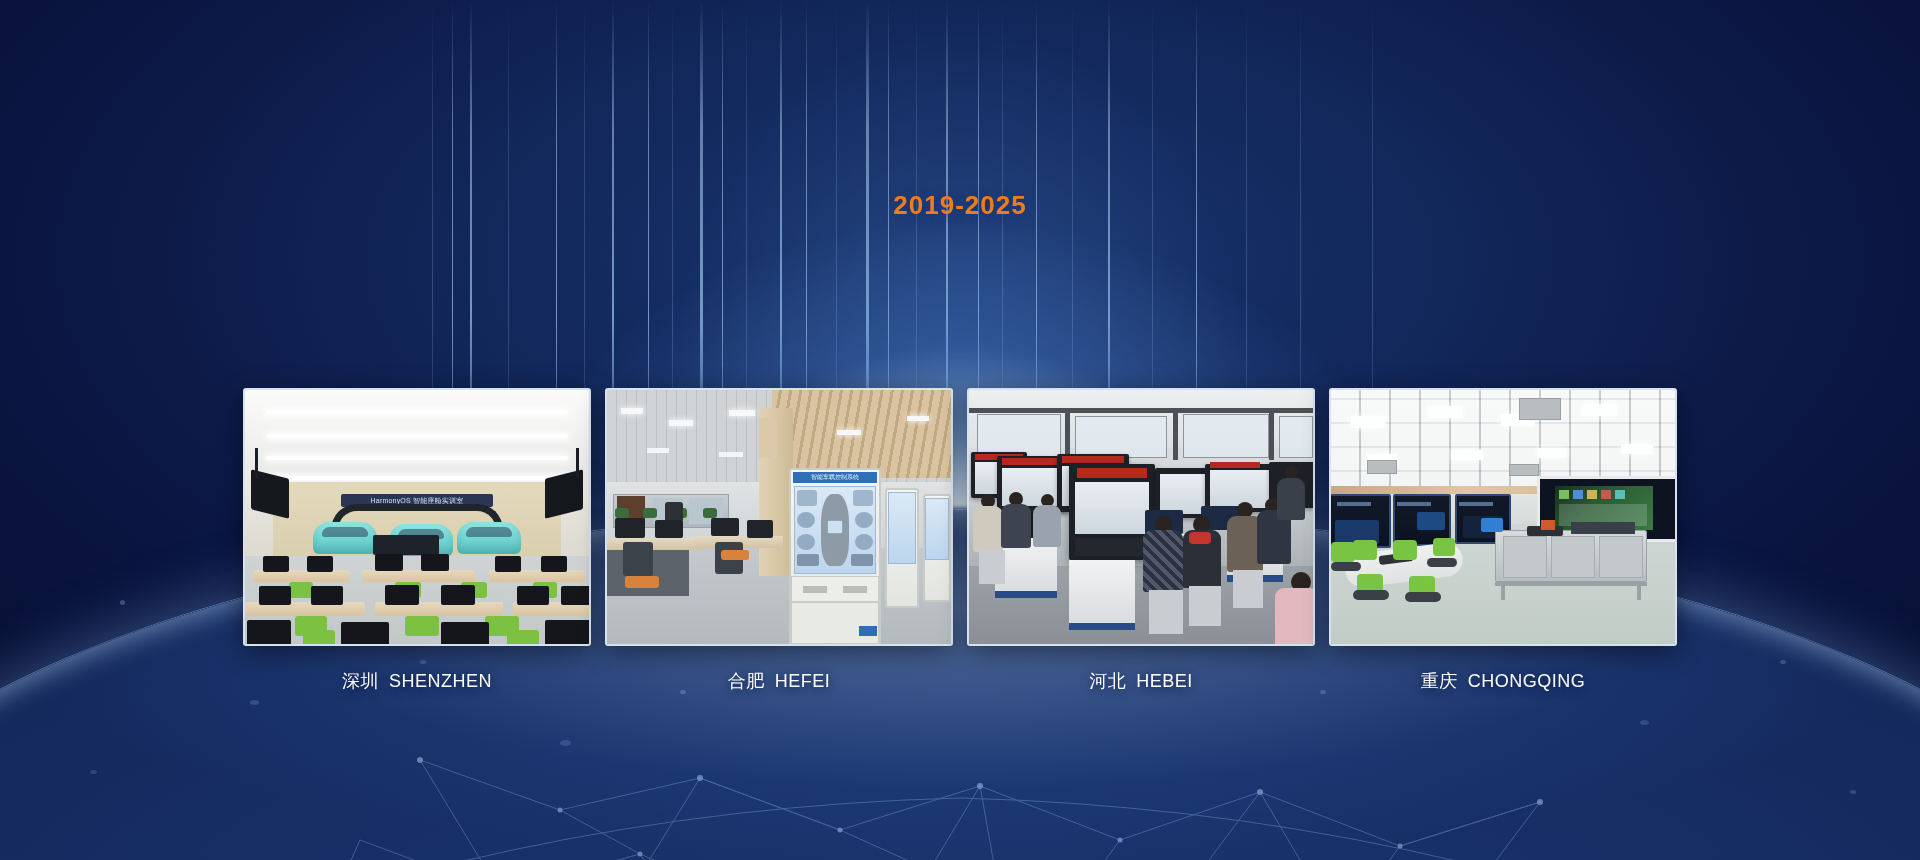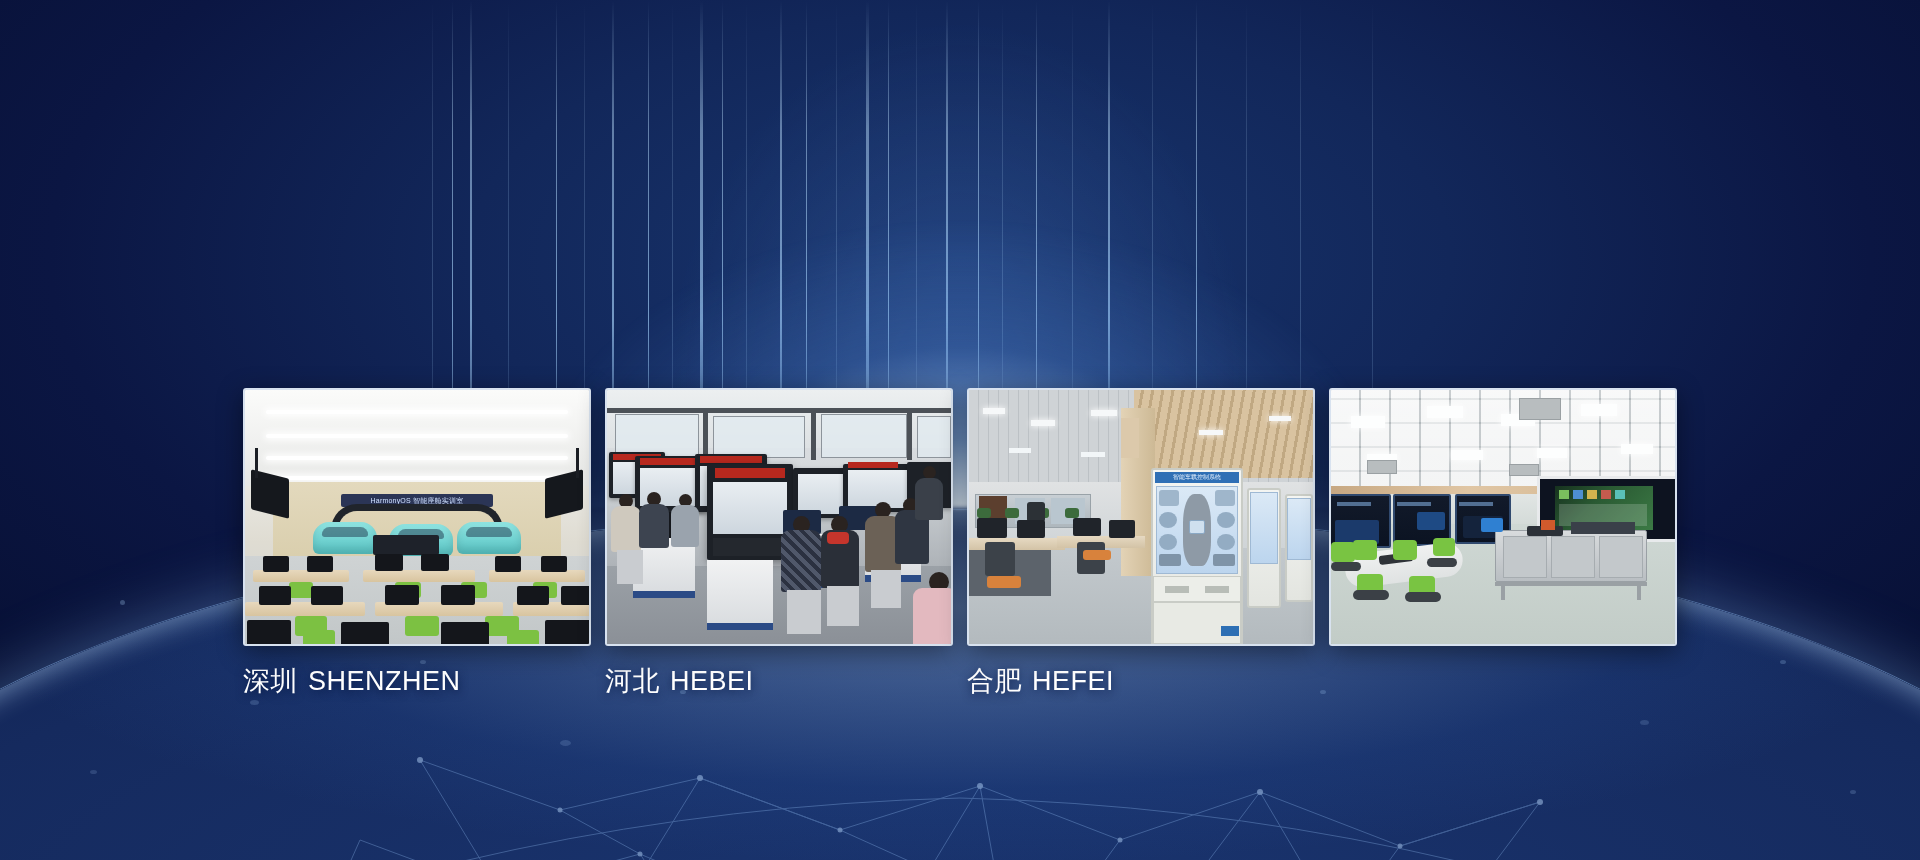--- a/index.html
+++ b/index.html
@@ -47,21 +47,21 @@
   .subtitle { margin-top:22px; font-size:26px; font-weight:bold; letter-spacing:1px; color:#ec7d1c;
     text-shadow:0 2px 12px rgba(20,50,120,.8); }
 
   
   .gallery { position:absolute; left:50%; top:388px; transform:translateX(-50%);
     width:1434px; display:flex; justify-content:space-between; }
   .card { width:348px; }
   .photo { position:relative; width:348px; height:258px; border:2px solid rgba(232,242,255,.92);
     border-radius:3px; overflow:hidden; background:#20293a;
     box-shadow:0 6px 26px rgba(0,0,0,.45); }
-  .caption { margin-top:17px; color:#ffffff; font-size:27px; letter-spacing:.5px;
+  .caption { margin-top:23px; text-align:center; color:#ffffff; font-size:18px; letter-spacing:.5px;
     text-shadow:0 2px 10px rgba(5,20,60,.9); }
   .caption .en { margin-left:10px; }
 
   
   .scene { position:absolute; inset:0; }
   .abs { position:absolute; }
 
   
   .p1 { background:linear-gradient(#f2f3f2 0%, #e9e8e2 38%, #dfdcd2 60%, #cfd2d2 100%); }
   .p1 .ceil { left:0; right:0; top:0; height:96px; background:linear-gradient(#fbfbfa,#e7e8e6); }
@@ -229,20 +229,21 @@
     <div class="dot" style="left:1150px; top:640px; width:8px; height:5px; opacity:.35;"></div>
     <div class="dot" style="left:1320px; top:690px; width:6px; height:4px; opacity:.4;"></div>
     <div class="dot" style="left:1480px; top:610px; width:5px; height:5px; opacity:.5;"></div>
     <div class="dot" style="left:1640px; top:720px; width:9px; height:5px; opacity:.3;"></div>
     <div class="dot" style="left:1780px; top:660px; width:6px; height:4px; opacity:.4;"></div>
     <div class="dot" style="left:90px;  top:770px; width:7px; height:4px; opacity:.3;"></div>
     <div class="dot" style="left:1850px; top:790px; width:6px; height:4px; opacity:.35;"></div>
   </div>
 
   <div class="title-block">
+    <div class="subtitle">2019-2025</div>
   </div>
 
   <div class="gallery">
 
     <div class="card">
       <div class="photo">
         <div class="scene p1">
           <div class="abs ceil"></div>
           <div class="abs tube" style="top:20px;"></div>
           <div class="abs tube" style="top:44px;"></div>
@@ -293,102 +294,20 @@
           <div class="abs chair" style="left:262px; top:240px; width:32px; height:18px;"></div>
         </div>
       </div>
       <div class="caption">
         <span>深圳</span><span class="en">SHENZHEN</span>
       </div>
     </div>
 
     <div class="card">
       <div class="photo">
-        <div class="scene p2">
-          <div class="abs ceil"></div>
-          <div class="abs beam" style="top:18px;"></div>
-          <div class="abs" style="left:96px; top:18px; width:5px; height:52px; background:#4c5157;"></div>
-          <div class="abs" style="left:204px; top:18px; width:5px; height:52px; background:#4c5157;"></div>
-          <div class="abs" style="left:300px; top:18px; width:5px; height:52px; background:#4c5157;"></div>
-          <div class="abs glass" style="left:8px;   top:24px; width:84px; height:44px;"></div>
-          <div class="abs glass" style="left:106px; top:26px; width:92px; height:42px;"></div>
-          <div class="abs glass" style="left:214px; top:24px; width:86px; height:44px;"></div>
-          <div class="abs glass" style="left:310px; top:26px; width:34px; height:42px;"></div>
-          <div class="abs" style="left:0; right:0; top:70px; height:46px; background:linear-gradient(#d7dbde,#c5cacd);"></div>
-          <div class="abs floor"></div>
-          <div class="abs" style="left:0; right:0; top:116px; bottom:78px; background:linear-gradient(#c4c9cd,#aeb3b8);"></div>
-
-          <div class="abs rack" style="left:2px;  top:62px; width:56px; height:46px;"></div>
-          <div class="abs panel" style="left:6px; top:72px; width:48px; height:32px;"></div>
-          <div class="abs led" style="left:6px;  top:64px; width:48px; height:6px;"></div>
-
-          <div class="abs rack" style="left:28px; top:66px; width:70px; height:56px;"></div>
-          <div class="abs panel" style="left:33px;top:78px; width:60px; height:38px;"></div>
-          <div class="abs led" style="left:33px; top:68px; width:60px; height:7px;"></div>
-
-          <div class="abs rack" style="left:88px; top:64px; width:72px; height:58px;"></div>
-          <div class="abs panel" style="left:93px;top:76px; width:62px; height:40px;"></div>
-          <div class="abs led" style="left:93px; top:66px; width:62px; height:7px;"></div>
-
-          <div class="abs rack" style="left:100px; top:74px; width:86px; height:96px; box-shadow:0 3px 8px rgba(0,0,0,.35);"></div>
-          <div class="abs led" style="left:108px; top:78px; width:70px; height:10px;"></div>
-          <div class="abs panel" style="left:106px; top:92px; width:74px; height:52px;"></div>
-          <div class="abs" style="left:106px; top:148px; width:74px; height:18px; background:#24282e;"></div>
-          <div class="abs cab" style="left:100px; top:170px; width:66px; height:70px;"></div>
-
-          <div class="abs rack" style="left:186px; top:78px; width:74px; height:50px;"></div>
-          <div class="abs panel" style="left:191px;top:84px; width:64px; height:40px;"></div>
-          <div class="abs rack" style="left:236px; top:74px; width:72px; height:48px;"></div>
-          <div class="abs panel" style="left:241px;top:80px; width:62px; height:38px;"></div>
-          <div class="abs led" style="left:241px; top:72px; width:50px; height:6px;"></div>
-          <div class="abs rack" style="left:300px; top:72px; width:46px; height:46px;"></div>
-
-          <div class="abs cab" style="left:26px;  top:146px; width:62px; height:62px;"></div>
-          <div class="abs cab" style="left:192px; top:144px; width:56px; height:54px;"></div>
-          <div class="abs cab" style="left:258px; top:140px; width:56px; height:52px;"></div>
-
-          <div class="abs mon" style="left:34px; top:122px; width:40px; height:26px; background:#14171c; border-radius:2px;"></div>
-          <div class="abs mon" style="left:176px;top:120px; width:38px; height:24px; background:#1c2a44; border-radius:2px;"></div>
-          <div class="abs mon" style="left:232px;top:116px; width:40px; height:24px; background:#1c2a44; border-radius:2px;"></div>
-
-          <div class="abs head" style="left:12px;  top:104px; width:14px; height:14px;"></div>
-          <div class="abs person" style="left:4px; top:116px; width:30px; height:46px; background:#cfc9be;"></div>
-          <div class="abs head" style="left:40px;  top:102px; width:14px; height:14px;"></div>
-          <div class="abs person" style="left:32px; top:114px; width:30px; height:44px; background:#3d4450;"></div>
-          <div class="abs head" style="left:72px;  top:104px; width:13px; height:13px;"></div>
-          <div class="abs person" style="left:64px; top:115px; width:28px; height:42px; background:#9aa3ad;"></div>
-
-          <div class="abs head" style="left:186px; top:126px; width:17px; height:17px;"></div>
-          <div class="abs person" style="left:174px; top:140px; width:40px; height:62px;
-               background:repeating-linear-gradient(45deg,#2b3140 0 4px,#50586a 4px 8px);"></div>
-          <div class="abs head" style="left:224px; top:126px; width:17px; height:17px;"></div>
-          <div class="abs person" style="left:214px; top:140px; width:38px; height:58px; background:#2a2f38;"></div>
-          <div class="abs" style="left:220px; top:142px; width:22px; height:12px; background:#c5352c; border-radius:4px;"></div>
-          <div class="abs head" style="left:268px; top:112px; width:16px; height:16px;"></div>
-          <div class="abs person" style="left:258px; top:126px; width:36px; height:56px; background:#6b6156;"></div>
-          <div class="abs head" style="left:296px; top:108px; width:15px; height:15px;"></div>
-          <div class="abs person" style="left:288px; top:120px; width:34px; height:54px; background:#2f3642;"></div>
-          <div class="abs head" style="left:322px; top:182px; width:20px; height:20px;"></div>
-          <div class="abs person" style="left:306px; top:198px; width:44px; height:60px; background:#e3b9bf;"></div>
-          <div class="abs head" style="left:316px; top:76px; width:13px; height:13px;"></div>
-          <div class="abs person" style="left:308px; top:88px; width:28px; height:42px; background:#3a4049;"></div>
-
-          <div class="abs stool" style="left:10px;  top:160px; width:26px; height:34px;"></div>
-          <div class="abs stool" style="left:180px; top:200px; width:34px; height:44px;"></div>
-          <div class="abs stool" style="left:220px; top:196px; width:32px; height:40px;"></div>
-          <div class="abs stool" style="left:264px; top:180px; width:30px; height:38px;"></div>
-        </div>
-      </div>
-      <div class="caption">
-        <span>河北</span><span class="en">HEBEI</span>
-      </div>
-    </div>
-
-    <div class="card">
-      <div class="photo">
         <div class="scene p3">
           <div class="abs ceilgrid"></div>
           <div class="abs woodceil"></div>
           <div class="abs" style="left:14px; top:18px; width:22px; height:6px; background:#f6f8f9; box-shadow:0 0 6px #fff;"></div>
           <div class="abs" style="left:62px; top:30px; width:24px; height:6px; background:#f6f8f9; box-shadow:0 0 6px #fff;"></div>
           <div class="abs" style="left:122px;top:20px; width:26px; height:6px; background:#f6f8f9; box-shadow:0 0 6px #fff;"></div>
           <div class="abs" style="left:40px; top:58px; width:22px; height:5px; background:#f2f6f8;"></div>
           <div class="abs" style="left:112px;top:62px; width:24px; height:5px; background:#f2f6f8;"></div>
           <div class="abs" style="left:230px;top:40px; width:24px; height:5px; background:#f6f8f9; box-shadow:0 0 6px #fff;"></div>
           <div class="abs" style="left:300px;top:26px; width:22px; height:5px; background:#f6f8f9; box-shadow:0 0 6px #fff;"></div>
@@ -447,20 +366,102 @@
           <div class="abs screenp" style="left:318px; top:108px; width:24px; height:62px;"></div>
         </div>
       </div>
       <div class="caption">
         <span>合肥</span><span class="en">HEFEI</span>
       </div>
     </div>
 
     <div class="card">
       <div class="photo">
+        <div class="scene p2">
+          <div class="abs ceil"></div>
+          <div class="abs beam" style="top:18px;"></div>
+          <div class="abs" style="left:96px; top:18px; width:5px; height:52px; background:#4c5157;"></div>
+          <div class="abs" style="left:204px; top:18px; width:5px; height:52px; background:#4c5157;"></div>
+          <div class="abs" style="left:300px; top:18px; width:5px; height:52px; background:#4c5157;"></div>
+          <div class="abs glass" style="left:8px;   top:24px; width:84px; height:44px;"></div>
+          <div class="abs glass" style="left:106px; top:26px; width:92px; height:42px;"></div>
+          <div class="abs glass" style="left:214px; top:24px; width:86px; height:44px;"></div>
+          <div class="abs glass" style="left:310px; top:26px; width:34px; height:42px;"></div>
+          <div class="abs" style="left:0; right:0; top:70px; height:46px; background:linear-gradient(#d7dbde,#c5cacd);"></div>
+          <div class="abs floor"></div>
+          <div class="abs" style="left:0; right:0; top:116px; bottom:78px; background:linear-gradient(#c4c9cd,#aeb3b8);"></div>
+
+          <div class="abs rack" style="left:2px;  top:62px; width:56px; height:46px;"></div>
+          <div class="abs panel" style="left:6px; top:72px; width:48px; height:32px;"></div>
+          <div class="abs led" style="left:6px;  top:64px; width:48px; height:6px;"></div>
+
+          <div class="abs rack" style="left:28px; top:66px; width:70px; height:56px;"></div>
+          <div class="abs panel" style="left:33px;top:78px; width:60px; height:38px;"></div>
+          <div class="abs led" style="left:33px; top:68px; width:60px; height:7px;"></div>
+
+          <div class="abs rack" style="left:88px; top:64px; width:72px; height:58px;"></div>
+          <div class="abs panel" style="left:93px;top:76px; width:62px; height:40px;"></div>
+          <div class="abs led" style="left:93px; top:66px; width:62px; height:7px;"></div>
+
+          <div class="abs rack" style="left:100px; top:74px; width:86px; height:96px; box-shadow:0 3px 8px rgba(0,0,0,.35);"></div>
+          <div class="abs led" style="left:108px; top:78px; width:70px; height:10px;"></div>
+          <div class="abs panel" style="left:106px; top:92px; width:74px; height:52px;"></div>
+          <div class="abs" style="left:106px; top:148px; width:74px; height:18px; background:#24282e;"></div>
+          <div class="abs cab" style="left:100px; top:170px; width:66px; height:70px;"></div>
+
+          <div class="abs rack" style="left:186px; top:78px; width:74px; height:50px;"></div>
+          <div class="abs panel" style="left:191px;top:84px; width:64px; height:40px;"></div>
+          <div class="abs rack" style="left:236px; top:74px; width:72px; height:48px;"></div>
+          <div class="abs panel" style="left:241px;top:80px; width:62px; height:38px;"></div>
+          <div class="abs led" style="left:241px; top:72px; width:50px; height:6px;"></div>
+          <div class="abs rack" style="left:300px; top:72px; width:46px; height:46px;"></div>
+
+          <div class="abs cab" style="left:26px;  top:146px; width:62px; height:62px;"></div>
+          <div class="abs cab" style="left:192px; top:144px; width:56px; height:54px;"></div>
+          <div class="abs cab" style="left:258px; top:140px; width:56px; height:52px;"></div>
+
+          <div class="abs mon" style="left:34px; top:122px; width:40px; height:26px; background:#14171c; border-radius:2px;"></div>
+          <div class="abs mon" style="left:176px;top:120px; width:38px; height:24px; background:#1c2a44; border-radius:2px;"></div>
+          <div class="abs mon" style="left:232px;top:116px; width:40px; height:24px; background:#1c2a44; border-radius:2px;"></div>
+
+          <div class="abs head" style="left:12px;  top:104px; width:14px; height:14px;"></div>
+          <div class="abs person" style="left:4px; top:116px; width:30px; height:46px; background:#cfc9be;"></div>
+          <div class="abs head" style="left:40px;  top:102px; width:14px; height:14px;"></div>
+          <div class="abs person" style="left:32px; top:114px; width:30px; height:44px; background:#3d4450;"></div>
+          <div class="abs head" style="left:72px;  top:104px; width:13px; height:13px;"></div>
+          <div class="abs person" style="left:64px; top:115px; width:28px; height:42px; background:#9aa3ad;"></div>
+
+          <div class="abs head" style="left:186px; top:126px; width:17px; height:17px;"></div>
+          <div class="abs person" style="left:174px; top:140px; width:40px; height:62px;
+               background:repeating-linear-gradient(45deg,#2b3140 0 4px,#50586a 4px 8px);"></div>
+          <div class="abs head" style="left:224px; top:126px; width:17px; height:17px;"></div>
+          <div class="abs person" style="left:214px; top:140px; width:38px; height:58px; background:#2a2f38;"></div>
+          <div class="abs" style="left:220px; top:142px; width:22px; height:12px; background:#c5352c; border-radius:4px;"></div>
+          <div class="abs head" style="left:268px; top:112px; width:16px; height:16px;"></div>
+          <div class="abs person" style="left:258px; top:126px; width:36px; height:56px; background:#6b6156;"></div>
+          <div class="abs head" style="left:296px; top:108px; width:15px; height:15px;"></div>
+          <div class="abs person" style="left:288px; top:120px; width:34px; height:54px; background:#2f3642;"></div>
+          <div class="abs head" style="left:322px; top:182px; width:20px; height:20px;"></div>
+          <div class="abs person" style="left:306px; top:198px; width:44px; height:60px; background:#e3b9bf;"></div>
+          <div class="abs head" style="left:316px; top:76px; width:13px; height:13px;"></div>
+          <div class="abs person" style="left:308px; top:88px; width:28px; height:42px; background:#3a4049;"></div>
+
+          <div class="abs stool" style="left:10px;  top:160px; width:26px; height:34px;"></div>
+          <div class="abs stool" style="left:180px; top:200px; width:34px; height:44px;"></div>
+          <div class="abs stool" style="left:220px; top:196px; width:32px; height:40px;"></div>
+          <div class="abs stool" style="left:264px; top:180px; width:30px; height:38px;"></div>
+        </div>
+      </div>
+      <div class="caption">
+        <span>河北</span><span class="en">HEBEI</span>
+      </div>
+    </div>
+
+    <div class="card">
+      <div class="photo">
         <div class="scene p4">
           <div class="abs ceilgrid"></div>
           <div class="abs lamp" style="left:20px;  top:26px; width:34px; height:12px;"></div>
           <div class="abs lamp" style="left:96px;  top:16px; width:36px; height:12px;"></div>
           <div class="abs lamp" style="left:170px; top:24px; width:34px; height:12px;"></div>
           <div class="abs lamp" style="left:250px; top:14px; width:36px; height:12px;"></div>
           <div class="abs lamp" style="left:36px;  top:64px; width:30px; height:10px;"></div>
           <div class="abs lamp" style="left:120px; top:60px; width:32px; height:10px;"></div>
           <div class="abs lamp" style="left:206px; top:58px; width:30px; height:10px;"></div>
           <div class="abs lamp" style="left:290px; top:54px; width:32px; height:10px;"></div>
@@ -510,16 +511,19 @@
           <div class="abs chair" style="left:102px;top:148px; width:22px; height:18px;"></div>
           <div class="abs chair" style="left:26px; top:184px; width:26px; height:20px;"></div>
           <div class="abs chair" style="left:78px; top:186px; width:26px; height:20px;"></div>
           <div class="abs" style="left:22px; top:200px; width:36px; height:10px; background:#3b4046; border-radius:6px;"></div>
           <div class="abs" style="left:74px; top:202px; width:36px; height:10px; background:#3b4046; border-radius:6px;"></div>
           <div class="abs" style="left:0px;  top:172px; width:30px; height:9px; background:#3b4046; border-radius:6px;"></div>
           <div class="abs" style="left:96px; top:168px; width:30px; height:9px; background:#3b4046; border-radius:6px;"></div>
           <div class="abs" style="left:150px;top:128px; width:22px; height:14px; background:#2f80d2; border-radius:2px;"></div>
         </div>
       </div>
+      <div class="caption">
+        <span>重庆</span><span class="en">CHONGQING</span>
+      </div>
     </div>
 
   </div>
 </div>
 
 </body></html>

